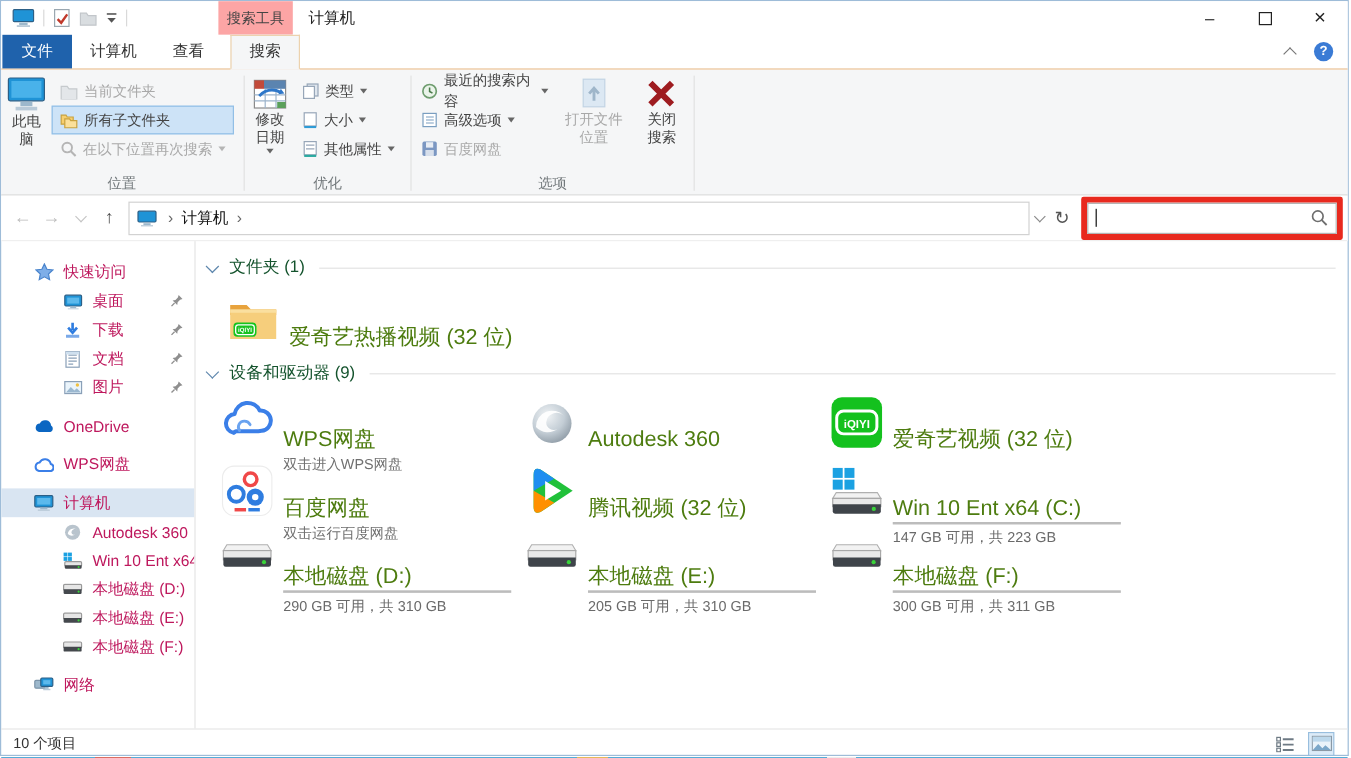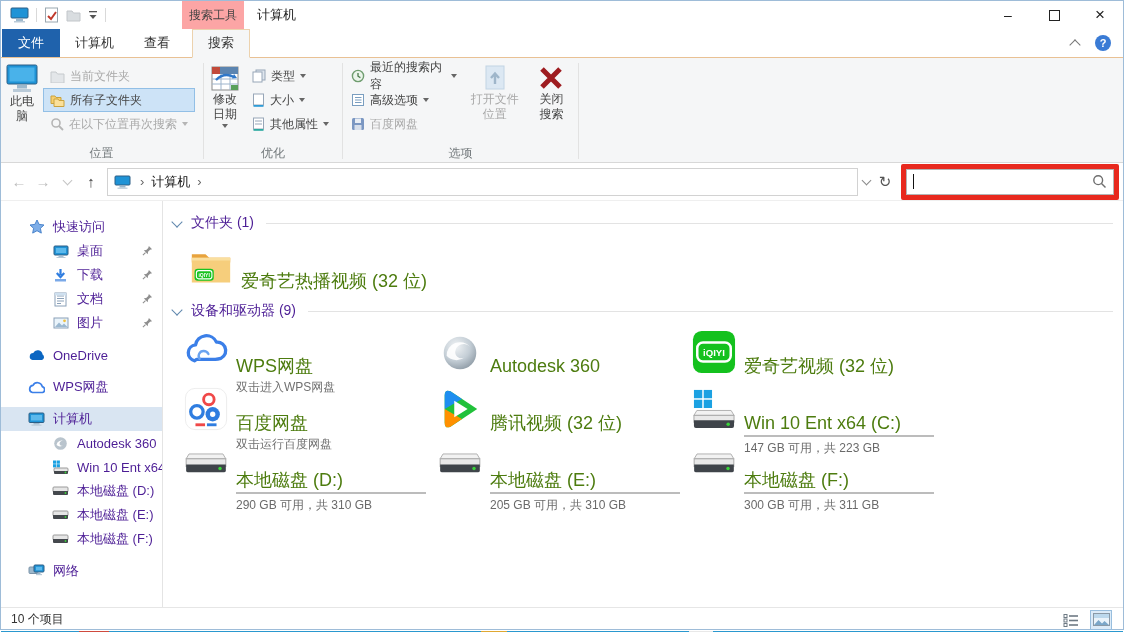--- a/index.html
+++ b/index.html
@@ -45,29 +45,29 @@
   .addr-box{flex:1;height:26px;border:1px solid #d2d2d2;background:#fff;display:flex;align-items:center;padding:0 6px;margin-left:4px;font-size:13px;color:#111;}
   .crumb-sep{color:#666;margin:0 7px;font-size:13px;}
   .addr-chev{width:16px;height:26px;display:flex;align-items:center;justify-content:center;}
   .refresh-btn{width:22px;height:26px;display:flex;align-items:center;justify-content:center;font-size:15px;color:#555;}
   .search-annot{width:208px;height:26px;border:5px solid #e8291e;border-radius:2px;margin-left:5px;display:flex;}
   .search-field{flex:1;display:flex;align-items:center;background:#fff;border:1px solid #b4b4b4;padding:0 6px;}
   .caret-line{width:1px;height:15px;background:#111;}
   
   .main{height:406px;display:flex;}
   .sidebar{width:162px;border-right:1px solid #e4e4e4;box-sizing:border-box;padding-top:14px;overflow:hidden;flex:none;}
-  .side-item{height:24px;display:flex;align-items:center;font-size:13px;color:#4c1d95;white-space:nowrap;position:relative;overflow:hidden;}
+  .side-item{height:24px;display:flex;align-items:center;font-size:13px;color:#be185d;white-space:nowrap;position:relative;overflow:hidden;}
   .side-item .sicon{width:17px;height:17px;margin-right:8px;flex:none;display:flex;align-items:center;justify-content:center;}
   .lvl0{padding-left:27px;}
   .lvl1{padding-left:51px;}
   .gap{margin-top:8px;}
   .side-item.selected{background:#d9e5f2;}
   .pin{position:absolute;right:9px;top:6px;}
   .content{flex:1;padding:11px 0 0 7px;overflow:hidden;}
-  .sec-header{display:flex;align-items:center;height:22px;font-size:14px;color:#4c1d95;}
+  .sec-header{display:flex;align-items:center;height:22px;font-size:14px;color:#14532d;}
   .sec-chev{width:7px;height:7px;border-right:1.7px solid #5f87ad;border-bottom:1.7px solid #5f87ad;transform:rotate(45deg);margin:0 10px 3px 3px;flex:none;}
   .sec-line{flex:1;height:1px;background:#e3e3e3;margin:0 10px 0 12px;}
   .folder-tile{margin:8px 0 8px 20px;height:50px;display:flex;align-items:center;gap:9px;}
   .grid{margin-left:13px;margin-top:6px;display:grid;grid-template-columns:254px 254px 254px;grid-auto-rows:57px;}
   .dev-tile{display:flex;gap:8px;padding-top:2px;}
   .dev-ico{width:45px;flex:none;display:flex;align-items:flex-start;justify-content:center;}
   .dev-txt{display:flex;flex-direction:column;min-width:0;}
   .dev-name{font-size:18px;color:#4d7c0f;line-height:17px;white-space:nowrap;margin-top:28px;}
   .dev-sub{font-size:12px;color:#707070;margin-top:4px;white-space:nowrap;}
   .bar-track{width:188px;height:11px;background:#e6e6e6;border:1px solid #bcbcbc;margin-top:3px;}

